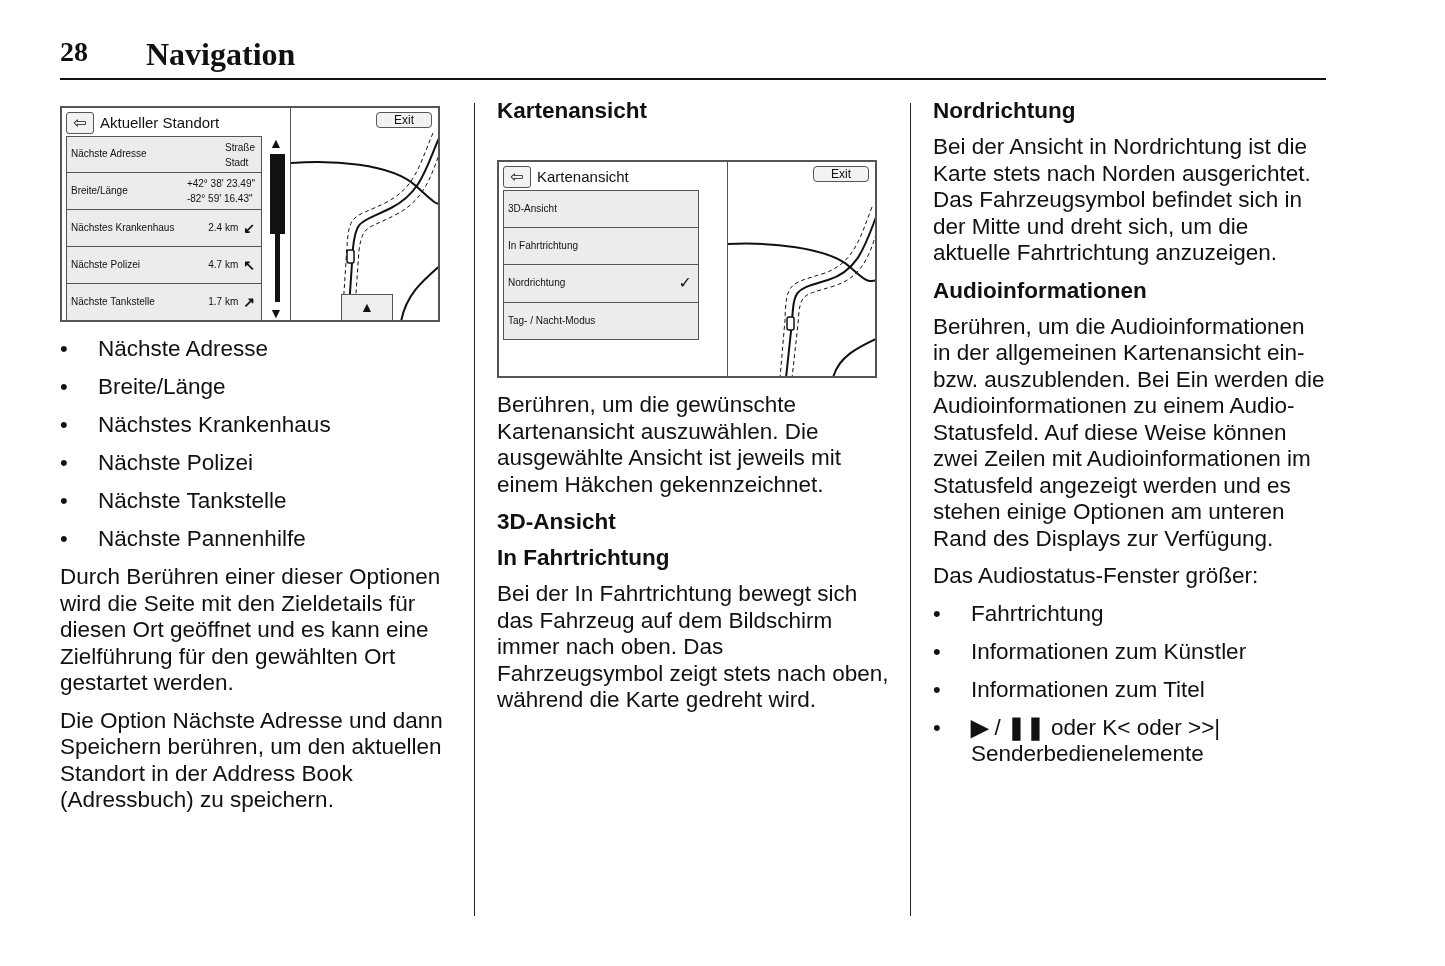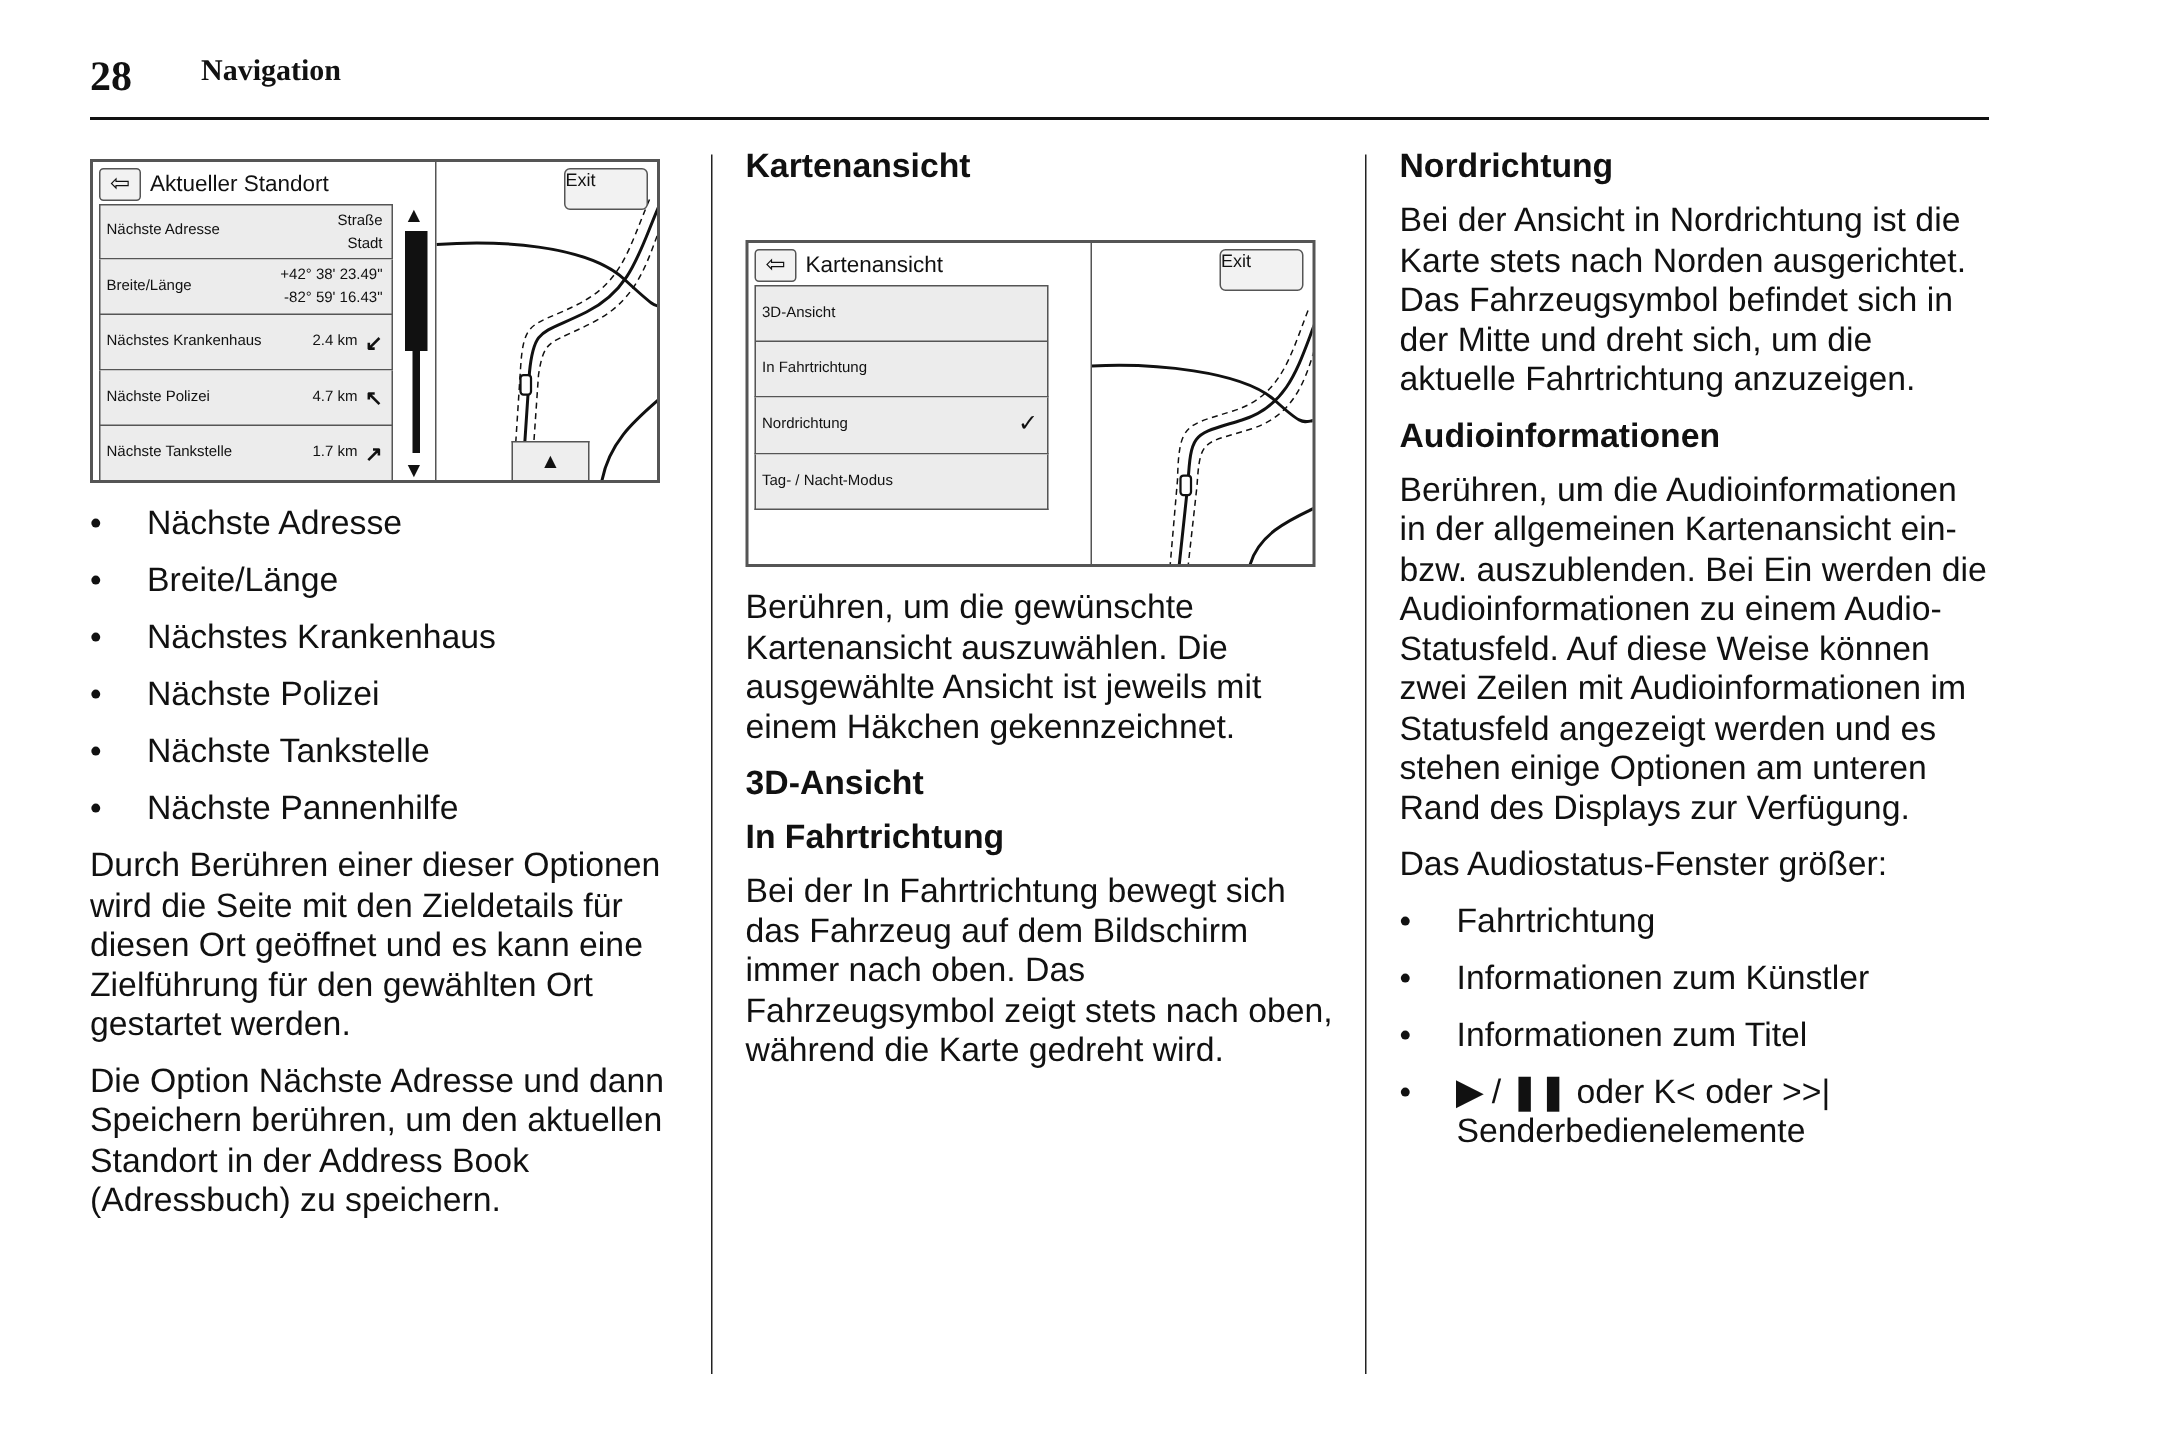--- a/index.html
+++ b/index.html
@@ -1,52 +1,52 @@
 <!DOCTYPE html>
 <html><head>
 <meta charset="utf-8">
 <style>
   * { box-sizing: border-box; margin: 0; padding: 0; }
   html, body { width: 1445px; height: 966px; background: #fff; overflow: hidden; }
   body { font-family: "Liberation Sans", sans-serif; color: #111; position: relative; }
   .header { position: absolute; left: 60px; top: 34px; width: 1266px; height: 46px; border-bottom: 2px solid #111; font-family: Liberation Serif, serif; }
   .page-num { position: absolute; left: 0; top: 2px; font-size: 28px; font-weight: bold; }
-  .section-title { position: absolute; left: 74px; top: 2px; font-size: 20px; font-weight: bold; }
+  .section-title { position: absolute; left: 86px; top: 2px; font-size: 32px; font-weight: bold; }
   .col { position: absolute; top: 98px; font-size: 22.5px; line-height: 26.5px; }
   .col1 { left: 60px; width: 395px; }
   .col2 { left: 497px; width: 395px; }
   .col3 { left: 933px; width: 395px; }
   .vline { position: absolute; top: 103px; width: 1px; height: 813px; background: #222; }
   h3 { font-size: 22.5px; font-weight: bold; margin: 0 0 10px 0; line-height: 26px; }
   p { margin: 0 0 11px 0; }
   ul { list-style: none; margin: 0 0 8px 0; }
   ul li { position: relative; padding-left: 38px; margin-bottom: 11.5px; }
   ul li::before { content: "\2022"; position: absolute; left: 0; top: 0; font-size: 22px; }
   
   .screen { position: relative; border: 2px solid #555; background: #fff; overflow: hidden; }
   .scr1 { width: 380px; height: 216px; margin-top: 8px; margin-bottom: 14px; }
   .scr2 { width: 380px; height: 218px; margin-top: 36px; margin-bottom: 14px; }
   .scr-title { position: absolute; left: 4px; top: 2px; height: 26px; display: flex; align-items: center; font-size: 15px; }
   .back-btn { width: 28px; height: 22px; border: 1.5px solid #555; border-radius: 3px; margin-right: 6px; display: flex; align-items: center; justify-content: center; font-size: 16px; background: #f2f2f2; }
   .list { position: absolute; left: 4px; top: 28px; width: 196px; }
   .list-row { height: 37px; border: 1.5px solid #555; border-top-width: 0; background: #ececec; display: flex; align-items: center; justify-content: space-between; padding: 0 6px 0 4px; font-size: 10px; }
   .list-row:first-child { border-top-width: 1.5px; }
-  .rv { text-align: right; line-height: 15px; }
+  .rv { line-height: 15px; }
   .dist { display: flex; gap: 5px; }
   .arrow { font-size: 14px; font-weight: bold; }
   .scrollbar { position: absolute; left: 206px; top: 28px; width: 18px; height: 184px; }
   .sb-up, .sb-down { position: absolute; left: 1px; font-size: 14px; line-height: 14px; }
   .sb-up { top: 0; } .sb-down { bottom: 0; }
   .sb-track { position: absolute; left: 7px; top: 18px; width: 5px; height: 148px; background: #111; }
   .sb-thumb { position: absolute; left: 2px; top: 18px; width: 15px; height: 80px; background: #111; }
   .map { position: absolute; top: 0; bottom: 0; border-left: 1.5px solid #555; }
   .scr1 .map { left: 228px; right: 0; }
   .scr2 .map { left: 228px; right: 0; }
   .map svg { position: absolute; left: 0; top: 0; }
-  .exit-btn { position: absolute; right: 6px; top: 4px; width: 56px; height: 28px; border: 1.5px solid #555; border-radius: 4px; background: #f2f2f2; font-size: 12px; text-align: left; line-height: 14px; }
+  .exit-btn { position: absolute; right: 6px; top: 4px; width: 56px; height: 16px; border: 1.5px solid #555; border-radius: 4px; background: #f2f2f2; font-size: 12px; text-align: center; line-height: 14px; }
   .nav-btn { position: absolute; left: 50px; bottom: 0; width: 52px; height: 26px; border: 1.5px solid #555; border-bottom: none; background: #eee; text-align: center; font-size: 14px; line-height: 24px; }
   .check { font-size: 16px; }
   .scr2 .list-row { height: 37.5px; }
   .ctrl { font-weight: bold; }
 </style>
 </head>
 <body>
 
 <div class="header">
   <span class="page-num">28</span>

